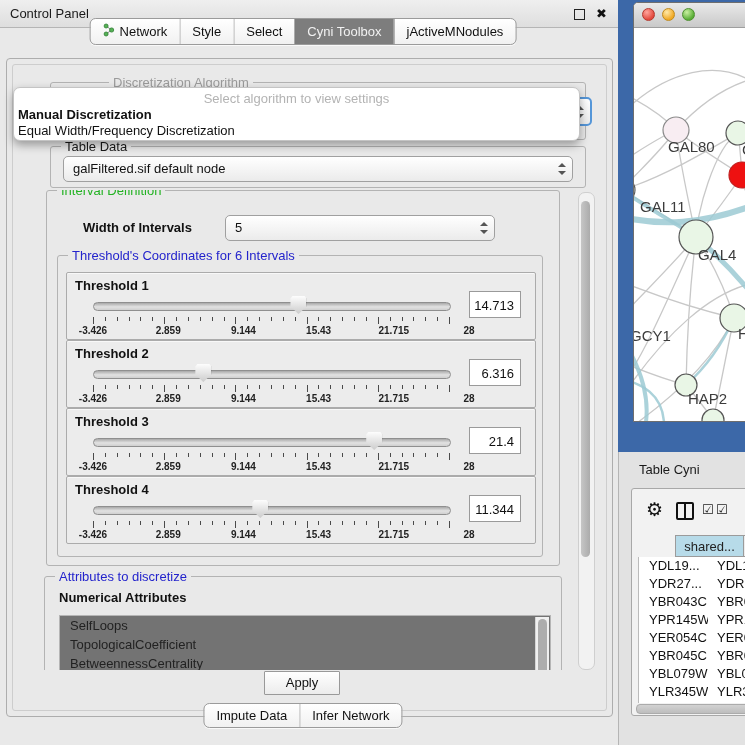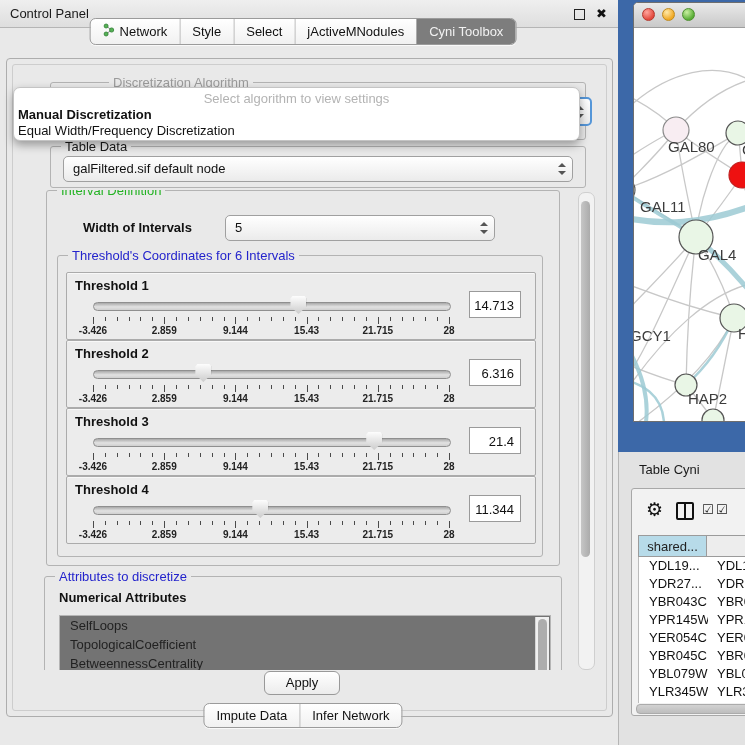--- a/index.html
+++ b/index.html
@@ -71,35 +71,35 @@
     border:1px solid #ababab;border-radius:2px;box-shadow:inset 0 1px 0 #f8f8f8;}
   .th-title{position:absolute;left:8px;top:5px;font-size:13px;font-weight:bold;color:#111;}
   .th-slider{position:absolute;left:26px;top:22px;width:356px;height:20px;}
   .th-track{position:absolute;left:0;top:7px;width:356px;height:7px;border:1px solid #8f8f8f;border-radius:5px;
     background:linear-gradient(#a9a9a9,#e2e2e2 55%,#cfcfcf);}
   .th-thumb{position:absolute;top:1px;width:16px;height:18px;
     clip-path:polygon(12% 0,88% 0,100% 14%,100% 58%,50% 100%,0 58%,0 14%);
     background:linear-gradient(#fdfdfd,#cccccc);filter:drop-shadow(0 1px 1px rgba(0,0,0,.45));}
   .th-ticks{position:absolute;left:26px;top:44px;width:356px;height:8px;}
   .th-tick{position:absolute;top:0;width:1px;background:#4a4a4a;}
-  .th-labels{position:absolute;left:26px;top:52px;width:356px;height:12px;}
+  .th-labels{position:absolute;left:26px;top:52px;width:356px;height:12px;padding-left:20px;}
   .th-ticklabel{position:absolute;top:0;transform:translateX(-50%);font-size:10px;font-weight:bold;color:#222;white-space:nowrap;}
   .th-value{position:absolute;right:14px;top:18px;width:52px;height:27px;background:#fff;
     border:1px solid #9a9a9a;font-size:13px;color:#111;text-align:right;line-height:27px;padding-right:6px;box-sizing:border-box;}
   
   #grp-attrs{left:32px;top:386px;width:516px;height:150px;}
   .attrs-label{position:absolute;left:14px;top:13px;font-size:13px;font-weight:bold;color:#111;}
   .attr-list{position:absolute;left:14px;top:38px;width:490px;height:105px;background:#737373;
     border:1px solid #b5b5b5;}
   .attr-item{font-size:13px;color:#222;line-height:19px;padding-left:10px;white-space:nowrap;}
   .attr-vscroll{position:absolute;right:1px;top:1px;width:13px;height:102px;background:#f0f0f0;border-left:1px solid #d5d5d5;}
   .attr-vscroll .thumb{top:2px;height:82px;left:2px;width:9px;position:absolute;background:#adadad;border-radius:5px;}
   
   #apply-btn{position:absolute;left:264px;top:671px;width:74px;height:22px;border:1px solid #999;
-    border-radius:6px;background:linear-gradient(#ffffff,#ececec);font-size:13px;color:#111;
+    border-radius:1px;background:linear-gradient(#ffffff,#ececec);font-size:13px;color:#111;
     text-align:center;line-height:21px;}
   
   #desktop{position:absolute;left:618px;top:0;width:127px;height:452px;background:#3c68a8;}
   #net-window{position:absolute;left:633px;top:2px;width:120px;height:420px;background:#fff;
     border:1px solid #6e6e6e;border-radius:5px 5px 0 0;box-sizing:border-box;}
   #net-titlebar{position:absolute;left:0;top:0;width:100%;height:24px;border-radius:4px 4px 0 0;
     background:linear-gradient(#e9e9e9,#c9c9c9);border-bottom:1px solid #9e9e9e;}
   .tl{position:absolute;top:5px;width:13px;height:13px;border-radius:50%;}
   .tl.red{left:8px;background:radial-gradient(circle at 35% 30%,#ffa59d,#e2483d 70%);border:1px solid #b4382e;box-sizing:border-box;}
   .tl.yellow{left:28px;background:radial-gradient(circle at 35% 30%,#ffe9a8,#f0a823 70%);border:1px solid #c08a1d;box-sizing:border-box;}
@@ -117,21 +117,21 @@
     border:1px solid #a8a8a8;border-radius:3px;}
   .tp-toolbar{position:absolute;left:0;top:0;width:100%;height:44px;}
   .icon-gear{position:absolute;left:14px;top:9px;font-size:19px;color:#111;font-family:"DejaVu Sans",sans-serif;}
   .icon-split{position:absolute;left:44px;top:13px;width:14px;height:14px;border:2px solid #111;border-radius:2px;}
   .icon-split:before{content:"";position:absolute;left:50%;top:0;width:2px;height:100%;background:#111;transform:translateX(-50%);}
   .icon-check{position:absolute;top:13px;font-size:13px;color:#222;font-family:"DejaVu Sans",sans-serif;}
   #chk1{left:70px;} #chk2{left:84px;}
   .tp-header{position:absolute;left:6px;top:46px;display:flex;}
   .tp-hcell{height:22px;line-height:22px;font-size:13px;color:#222;text-align:center;
     border:1px solid #9b9b9b;box-sizing:border-box;}
-  .tp-hcell.c1{width:69px;background:#b7dbe9;}
+  .tp-hcell.c1{width:69px;background:#b7dbe9;margin-left:37px;}
   .tp-hcell.c2{width:118px;background:#ededed;border-left:none;text-align:left;padding-left:52px;}
   .tp-rows{position:absolute;left:6px;top:68px;width:187px;height:146px;background:#fff;overflow:hidden;
     border-left:1px solid #bbb;}
   .tp-row{display:flex;height:18px;line-height:18px;font-size:13px;color:#111;}
   .tp-row .c1{width:59px;padding-left:10px;overflow:hidden;white-space:nowrap;}
   .tp-row .c2{padding-left:9px;overflow:hidden;white-space:nowrap;}
   .tp-hscroll{position:absolute;left:4px;top:215px;width:170px;height:8px;border-radius:4px;
     background:linear-gradient(#d2d2d2,#bdbdbd);border:1px solid #ababab;}
 </style>
 </head>
@@ -158,27 +158,27 @@
     <span class="seg-label">Network</span>
   </div>
       <div class="seg">
 
     <span class="seg-label">Style</span>
   </div>
       <div class="seg">
 
     <span class="seg-label">Select</span>
   </div>
+      <div class="seg selected">
+
+    <span class="seg-label">Cyni Toolbox</span>
+  </div>
       <div class="seg">
 
     <span class="seg-label">jActiveMNodules</span>
-  </div>
-      <div class="seg selected">
-
-    <span class="seg-label">Cyni Toolbox</span>
   </div>
     </div>
 
   <div class="outer-panel"></div>
   <div class="inner-panel"></div>
 
   <div class="grp" style="left:50px;top:82px;width:534px;height:56px;">
     <span class="grp-title faded">Discretization Algorithm</span>
   </div>
   <div id="alg-combo" class="combo">

